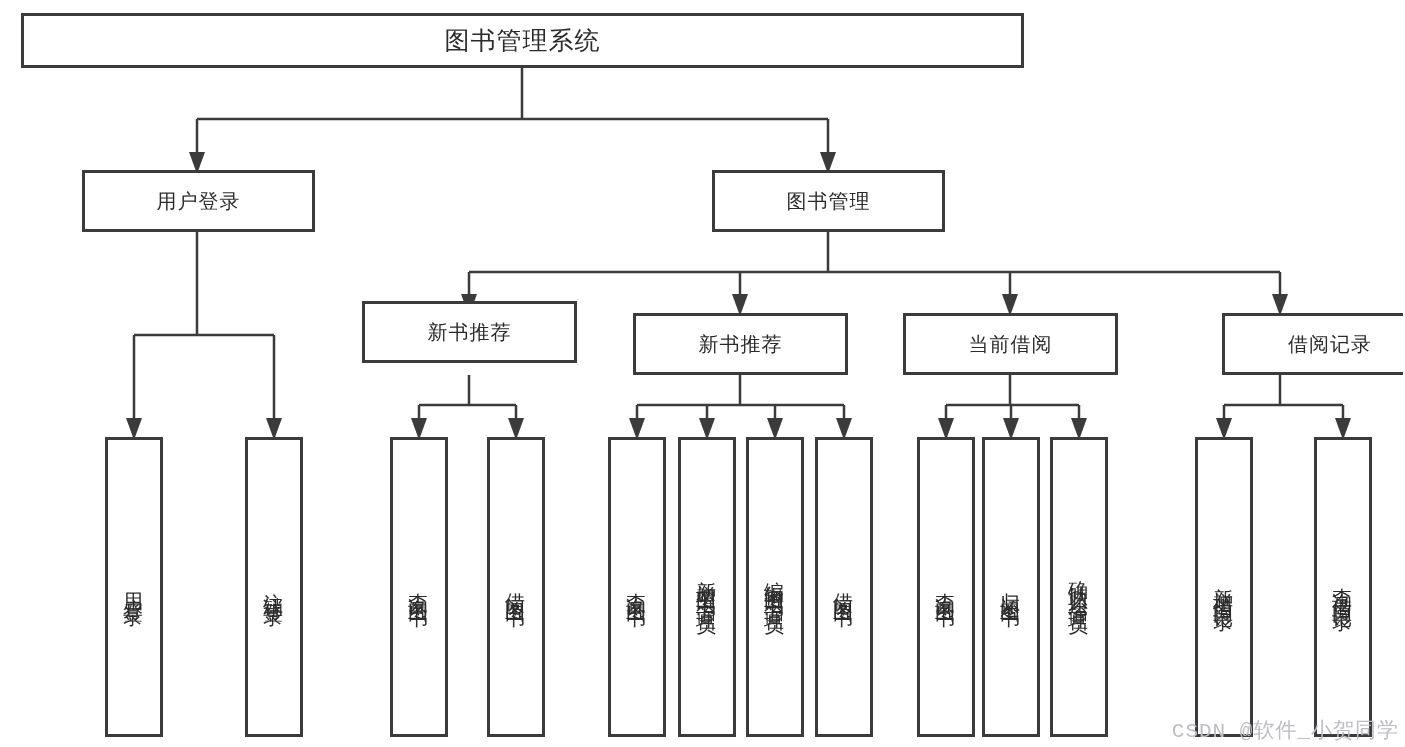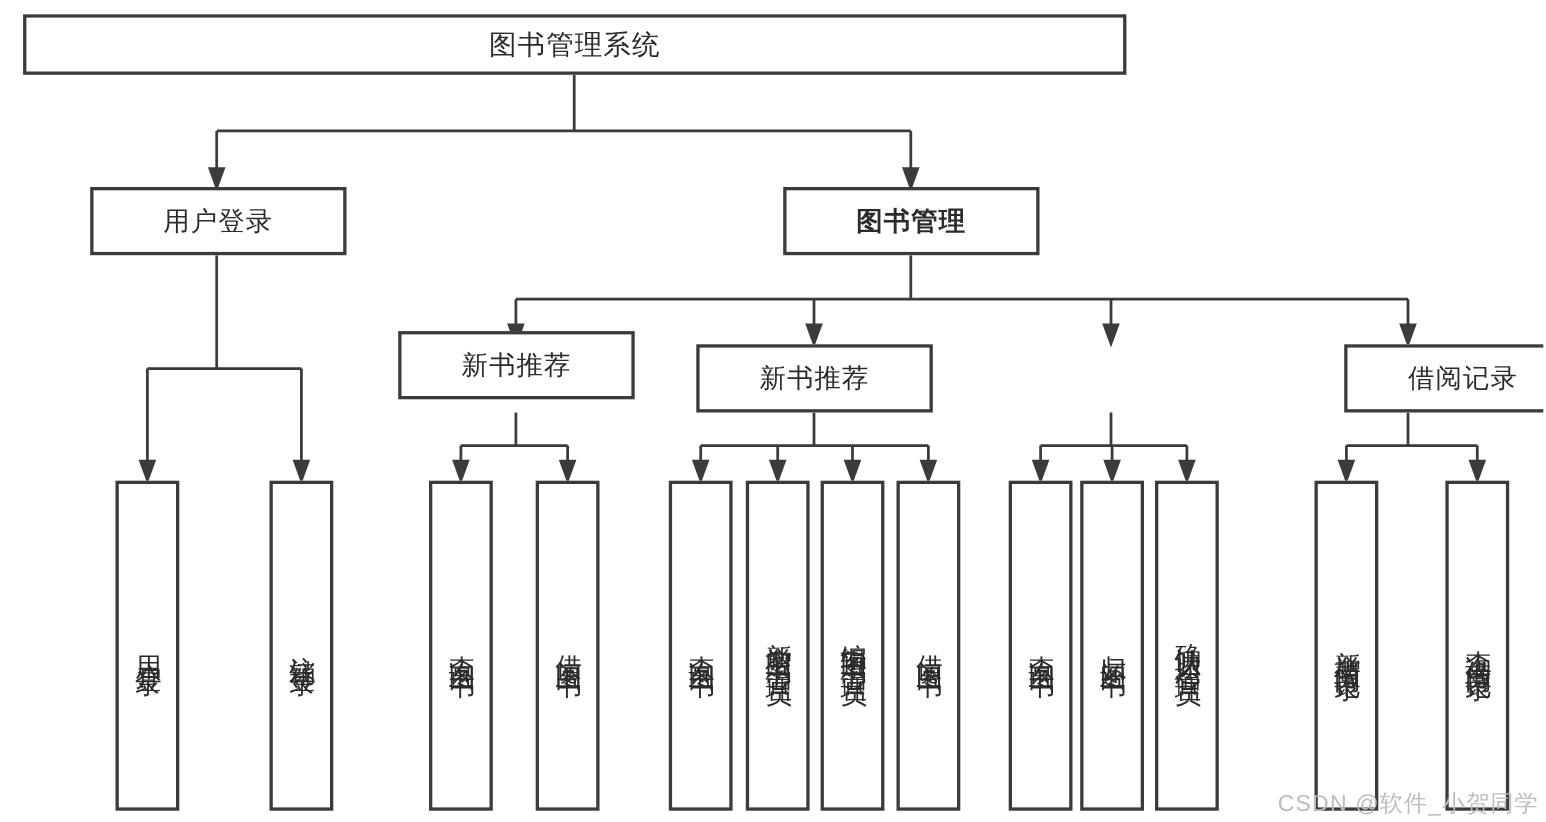--- a/index.html
+++ b/index.html
@@ -13,56 +13,57 @@
   #connectors{position:absolute;left:0;top:0;}
   .box{
     position:absolute;
     background:#ffffff;
     border:3px solid #3b3b3b;
     box-sizing:border-box;
     display:flex;
     align-items:center;
     justify-content:center;
     color:#2b2b2b;
-    font-size:24px;
+    font-size:20px;
     letter-spacing:1px;
     white-space:nowrap;
     z-index:2;
   }
   .root-box{font-size:25px;}
   .vbox span{
     writing-mode:vertical-rl;
     text-orientation:mixed;
     letter-spacing:5px;
     white-space:nowrap;
   }
   
   .n-root{left:21px;top:13px;width:1003px;height:55px;}
   
   .n-login{left:82px;top:170px;width:233px;height:62px;}
-  .n-mgmt{left:712px;top:170px;width:233px;height:62px;font-weight:bold;}
+  .n-mgmt{left:712px;top:170px;width:233px;height:62px;}
   
   .n-rec{left:362px;top:301px;width:215px;height:62px;}
   .n-bor{left:633px;top:313px;width:215px;height:62px;}
   .n-cur{left:903px;top:313px;width:215px;height:62px;}
   .n-his{left:1222px;top:313px;width:216px;height:62px;text-align:center;}
   
   .leaf{top:437px;width:58px;height:300px;}
   .lf-a1{left:105px;} .lf-a2{left:245px;}
   .lf-b1{left:390px;} .lf-b2{left:487px;}
   .lf-c1{left:608px;} .lf-c2{left:678px;} .lf-c3{left:746px;} .lf-c4{left:815px;}
   .lf-d1{left:917px;} .lf-d2{left:982px;} .lf-d3{left:1050px;}
   .lf-e1{left:1195px;} .lf-e2{left:1314px;}
   .watermark{
     position:absolute;
     right:4px;top:716px;
     font-size:21px;
     color:#bcbcc2;
     letter-spacing:1px;
     z-index:3;
+    font-family:Liberation Mono, monospace;
   }
 </style>
 </head>
 <body>
 
 <div id="canvas">
 
   <svg id="connectors" width="1405" height="747" viewBox="0 0 1405 747">
     <g fill="none" stroke="#3b3b3b" stroke-width="2.5">
 
@@ -110,20 +111,21 @@
     </g>
   </svg>
 
   <div class="box root-box n-root">图书管理系统</div>
 
   <div class="box n-login">用户登录</div>
   <div class="box n-mgmt">图书管理</div>
 
   <div class="box n-rec">新书推荐</div>
   <div class="box n-bor">新书推荐</div>
+  <div class="box n-cur">当前借阅</div>
   <div class="box n-his">借阅记录</div>
 
   <div class="box vbox leaf lf-a1">
     <span>用户登录</span>
   </div>
   <div class="box vbox leaf lf-a2">
     <span>注销登录</span>
   </div>
 
   <div class="box vbox leaf lf-b1">

